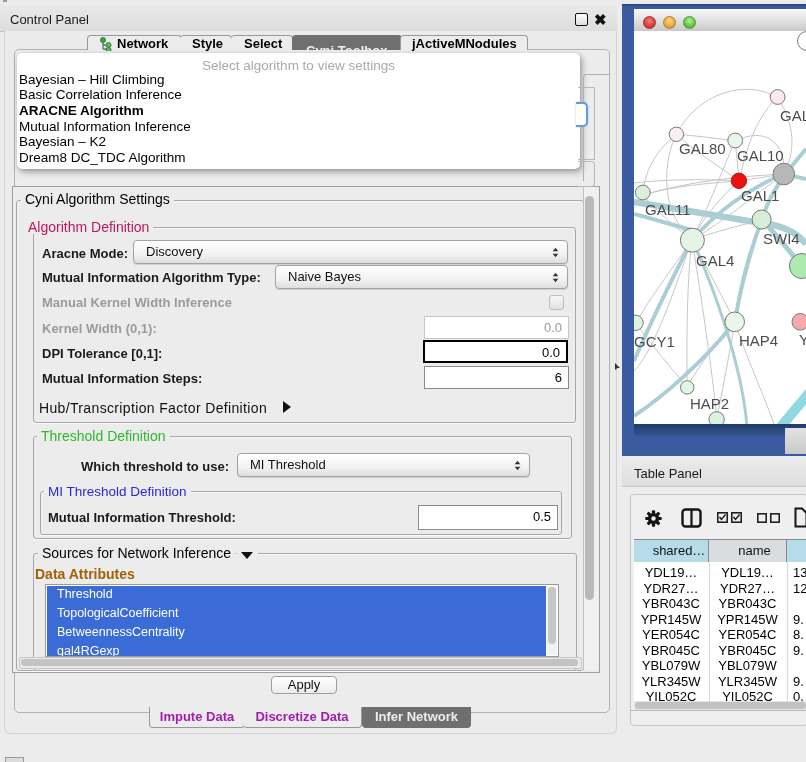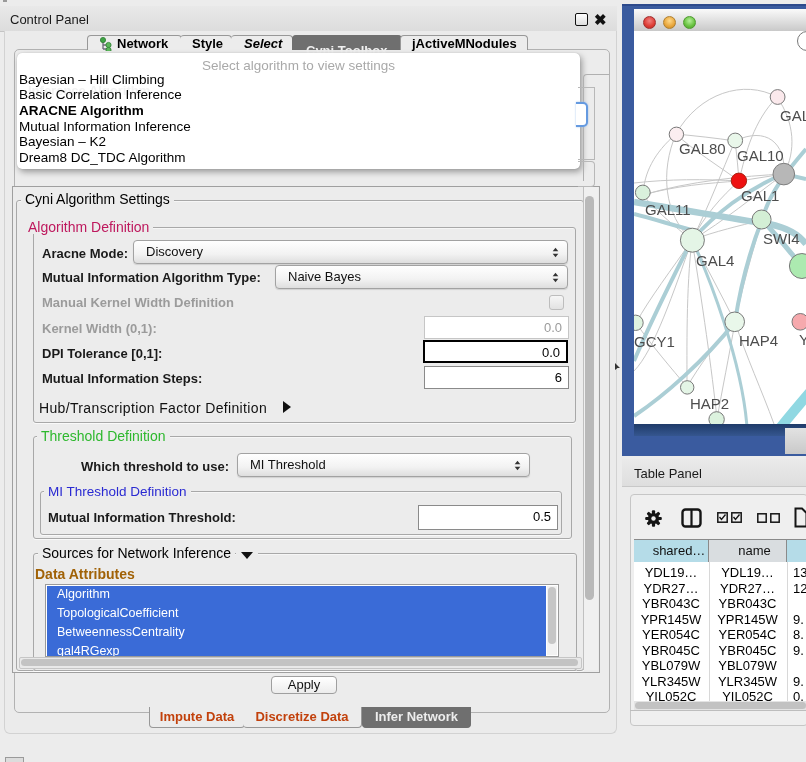--- a/index.html
+++ b/index.html
@@ -9,21 +9,21 @@
 .lbl{font-size:13px;color:#1a1a1a;font-weight:bold;white-space:nowrap;}
 .dis{color:#9b9b9b;}
 .groupbox{border:1px solid #a8a8a8;border-radius:3px;box-shadow:0 1px 0 rgba(255,255,255,.7), inset 0 1px 0 rgba(255,255,255,.5);}
 .glabel{position:absolute;background:#ececec;padding:0 4px;font-size:13px;white-space:nowrap;line-height:13px;}
 .combo{position:absolute;border:1px solid #a2a2a2;border-radius:4px;background:linear-gradient(#ffffff,#f2f2f2 60%,#dedede);box-shadow:0 1px 1px rgba(0,0,0,.12);font-size:13px;color:#111;}
 .combo .ct{position:absolute;left:12px;top:3px;}
 .arrows{position:absolute;right:8px;top:50%;margin-top:-5.5px;width:7px;height:11px;}
 .tf{position:absolute;background:#fff;border:1px solid #b4b4b4;font-size:13px;text-align:right;}
 .tf span{position:absolute;right:6px;top:3px;}
 .tabT{position:absolute;top:35px;height:14px;border:1px solid #989898;border-bottom:none;border-radius:4px 4px 0 0;background:#ececec;font-size:13px;font-weight:bold;color:#111;text-align:center;padding-top:0;}
-.tabB{position:absolute;top:707px;height:20px;border:1px solid #989898;border-top:none;border-radius:0 0 4px 4px;background:#ececec;font-size:13px;font-weight:bold;color:#c2410c;text-align:center;line-height:19px;}
+.tabB{position:absolute;top:707px;height:20px;border:1px solid #989898;border-top:none;border-radius:0 0 4px 4px;background:#ececec;font-size:13px;font-weight:bold;color:#a21caf;text-align:center;line-height:19px;}
 .sel{background:#6f6f6f;color:#f2f2f2;border-color:#6f6f6f;}
 .thd{position:absolute;top:539px;height:22px;border-top:1px solid #8a8a8a;border-bottom:1px solid #8a8a8a;font-size:13px;color:#111;text-align:center;line-height:21px;}
 .trow{position:absolute;font-size:13px;color:#000;text-align:center;white-space:nowrap;}
 .nlab{font-size:15px;fill:#4d4d4d;}
 </style>
 </head>
 <body>
 
 <div class="abs" style="left:3px;top:0;width:4px;height:2px;background:#9a9a9a;"></div>
 <div class="abs" style="left:0;top:6;width:617px;top:6px;height:25px;background:linear-gradient(#e9e9e9,#dcdcdc);border-bottom:1px solid #c4c4c4;"></div>
@@ -35,21 +35,21 @@
 
 <div class="abs" style="left:14px;top:49px;width:594px;height:662px;border:1px solid #b2b2b2;border-radius:5px;background:#ececec;"></div>
 
 <div class="tabT" style="left:87px;width:93px;"></div>
 <div class="tabT" style="left:180px;width:51px;border-left:none;"></div>
 <div class="tabT" style="left:231px;width:61px;border-left:none;"></div>
 <div class="tabT sel" style="left:292px;width:108px;"></div>
 <div class="tabT" style="left:400px;width:126px;"></div>
 <div class="abs" style="left:117px;top:36px;font-size:13px;font-weight:bold;">Network</div>
 <div class="abs" style="left:192px;top:36px;font-size:13px;font-weight:bold;">Style</div>
-<div class="abs" style="left:244px;top:36px;font-size:13px;font-weight:bold;font-style:italic;">Select</div>
+<div class="abs" style="left:244px;top:36px;font-size:13px;font-weight:bold;">Select</div>
 <div class="abs" style="left:306px;top:36px;font-size:13px;font-weight:bold;color:#f0f0f0;margin-top:7px;">Cyni Toolbox</div>
 <div class="abs" style="left:412px;top:36px;font-size:13px;font-weight:bold;">jActiveMNodules</div>
 <svg class="abs" style="left:99px;top:37px;" width="14" height="14" viewBox="0 0 14 14">
 <path d="M4 4 L4 12 M4 8 L8 8 M4 12 L8 12" stroke="#6a6a78" stroke-width="1.3" fill="none"></path>
 <circle cx="4" cy="3" r="2.6" fill="#3fa345" stroke="#2c7d31" stroke-width="0.8"></circle>
 <circle cx="9.5" cy="8" r="2.6" fill="#5cb85c" stroke="#2c7d31" stroke-width="0.8"></circle>
 <circle cx="9.5" cy="13" r="2.6" fill="#5cb85c" stroke="#2c7d31" stroke-width="0.8"></circle>
 </svg>
 
 <div class="abs" style="left:12px;top:186px;width:586px;height:485px;border:1px solid #9f9f9f;background:#ececec;"></div>
@@ -69,21 +69,21 @@
     </svg>
   </div>
 <div class="lbl abs" style="left:42px;top:270px;">Mutual Information Algorithm Type:</div>
 <div class="combo" style="left:275px;top:265px;width:291px;height:22px;">
     <span class="ct">Naive Bayes</span>
     <svg class="arrows" viewBox="0 0 7 11">
       <path d="M0.7 4.2 L3.5 0.8 L6.3 4.2 Z" fill="#333"></path>
       <path d="M0.7 6.8 L3.5 10.2 L6.3 6.8 Z" fill="#333"></path>
     </svg>
   </div>
-<div class="lbl abs dis" style="left:42px;top:295px;">Manual Kernel Width Definition</div>
+<div class="lbl abs dis" style="left:42px;top:295px;">Manual Kernel Width Inference</div>
 <div class="abs" style="left:549px;top:295px;width:13px;height:13px;border:1px solid #bdbdbd;border-radius:3px;background:linear-gradient(#f6f6f6,#e2e2e2);"></div>
 <div class="lbl abs dis" style="left:42px;top:321px;">Kernel Width (0,1):</div>
 <div class="tf" style="left:424px;top:316px;width:143px;height:21px;border-color:#c6c6c6;">
     <span class="dis">0.0</span>
   </div>
 <div class="lbl abs" style="left:42px;top:346px;">DPI Tolerance [0,1]:</div>
 <div class="tf" style="left:423px;top:340px;width:141px;height:19px;border:2px solid #000;">
     <span>0.0</span>
   </div>
 <div class="lbl abs" style="left:42px;top:371px;">Mutual Information Steps:</div>
@@ -117,21 +117,21 @@
 <div class="abs groupbox" style="left:33px;top:553px;width:542px;height:116px;"></div>
 <div class="glabel" style="left:38px;top:547px;font-size:14px;">Sources for Network Inference</div>
 <div class="abs" style="left:236px;top:549px;width:22px;height:11px;background:#ececec;"></div>
 <svg class="abs" style="left:240px;top:550px;" width="14" height="10" viewBox="0 0 14 10">
     <path d="M1 2 L13 2 L7 9 Z" fill="#111"></path>
   </svg>
 <div class="abs" style="left:35px;top:566px;font-size:14px;font-weight:bold;color:#a16207;">Data Attributes</div>
 
 <div class="abs" style="left:45px;top:584px;width:512px;height:71px;background:#fff;border:1px solid #9a9a9a;overflow:hidden;">
   <div style="position:absolute;left:1px;top:1px;width:499px;height:76px;background:#3a6bd7;"></div>
-  <div style="position:absolute;left:11px;top:2px;font-size:12.5px;color:#fff;">Algorithm</div>
+  <div style="position:absolute;left:11px;top:2px;font-size:12.5px;color:#fff;">Threshold</div>
   <div style="position:absolute;left:11px;top:21px;font-size:12.5px;color:#fff;">TopologicalCoefficient</div>
   <div style="position:absolute;left:11px;top:40px;font-size:12.5px;color:#fff;">BetweennessCentrality</div>
   <div style="position:absolute;left:11px;top:59px;font-size:12.5px;color:#fff;">gal4RGexp</div>
   <div style="position:absolute;right:1px;top:1px;width:10px;height:69px;background:#f2f2f2;"></div>
   <div style="position:absolute;right:2px;top:2px;width:8px;height:57px;background:#c6c6c6;border-radius:4px;"></div>
 </div>
 
 <div class="abs" style="left:19px;top:657px;width:561px;height:10px;background:#e9e9e9;border:1px solid #c6c6c6;border-radius:2px;"></div>
 <div class="abs" style="left:21px;top:658.5px;width:557px;height:7px;background:#c3c3c3;border-radius:4px;"></div>
 

